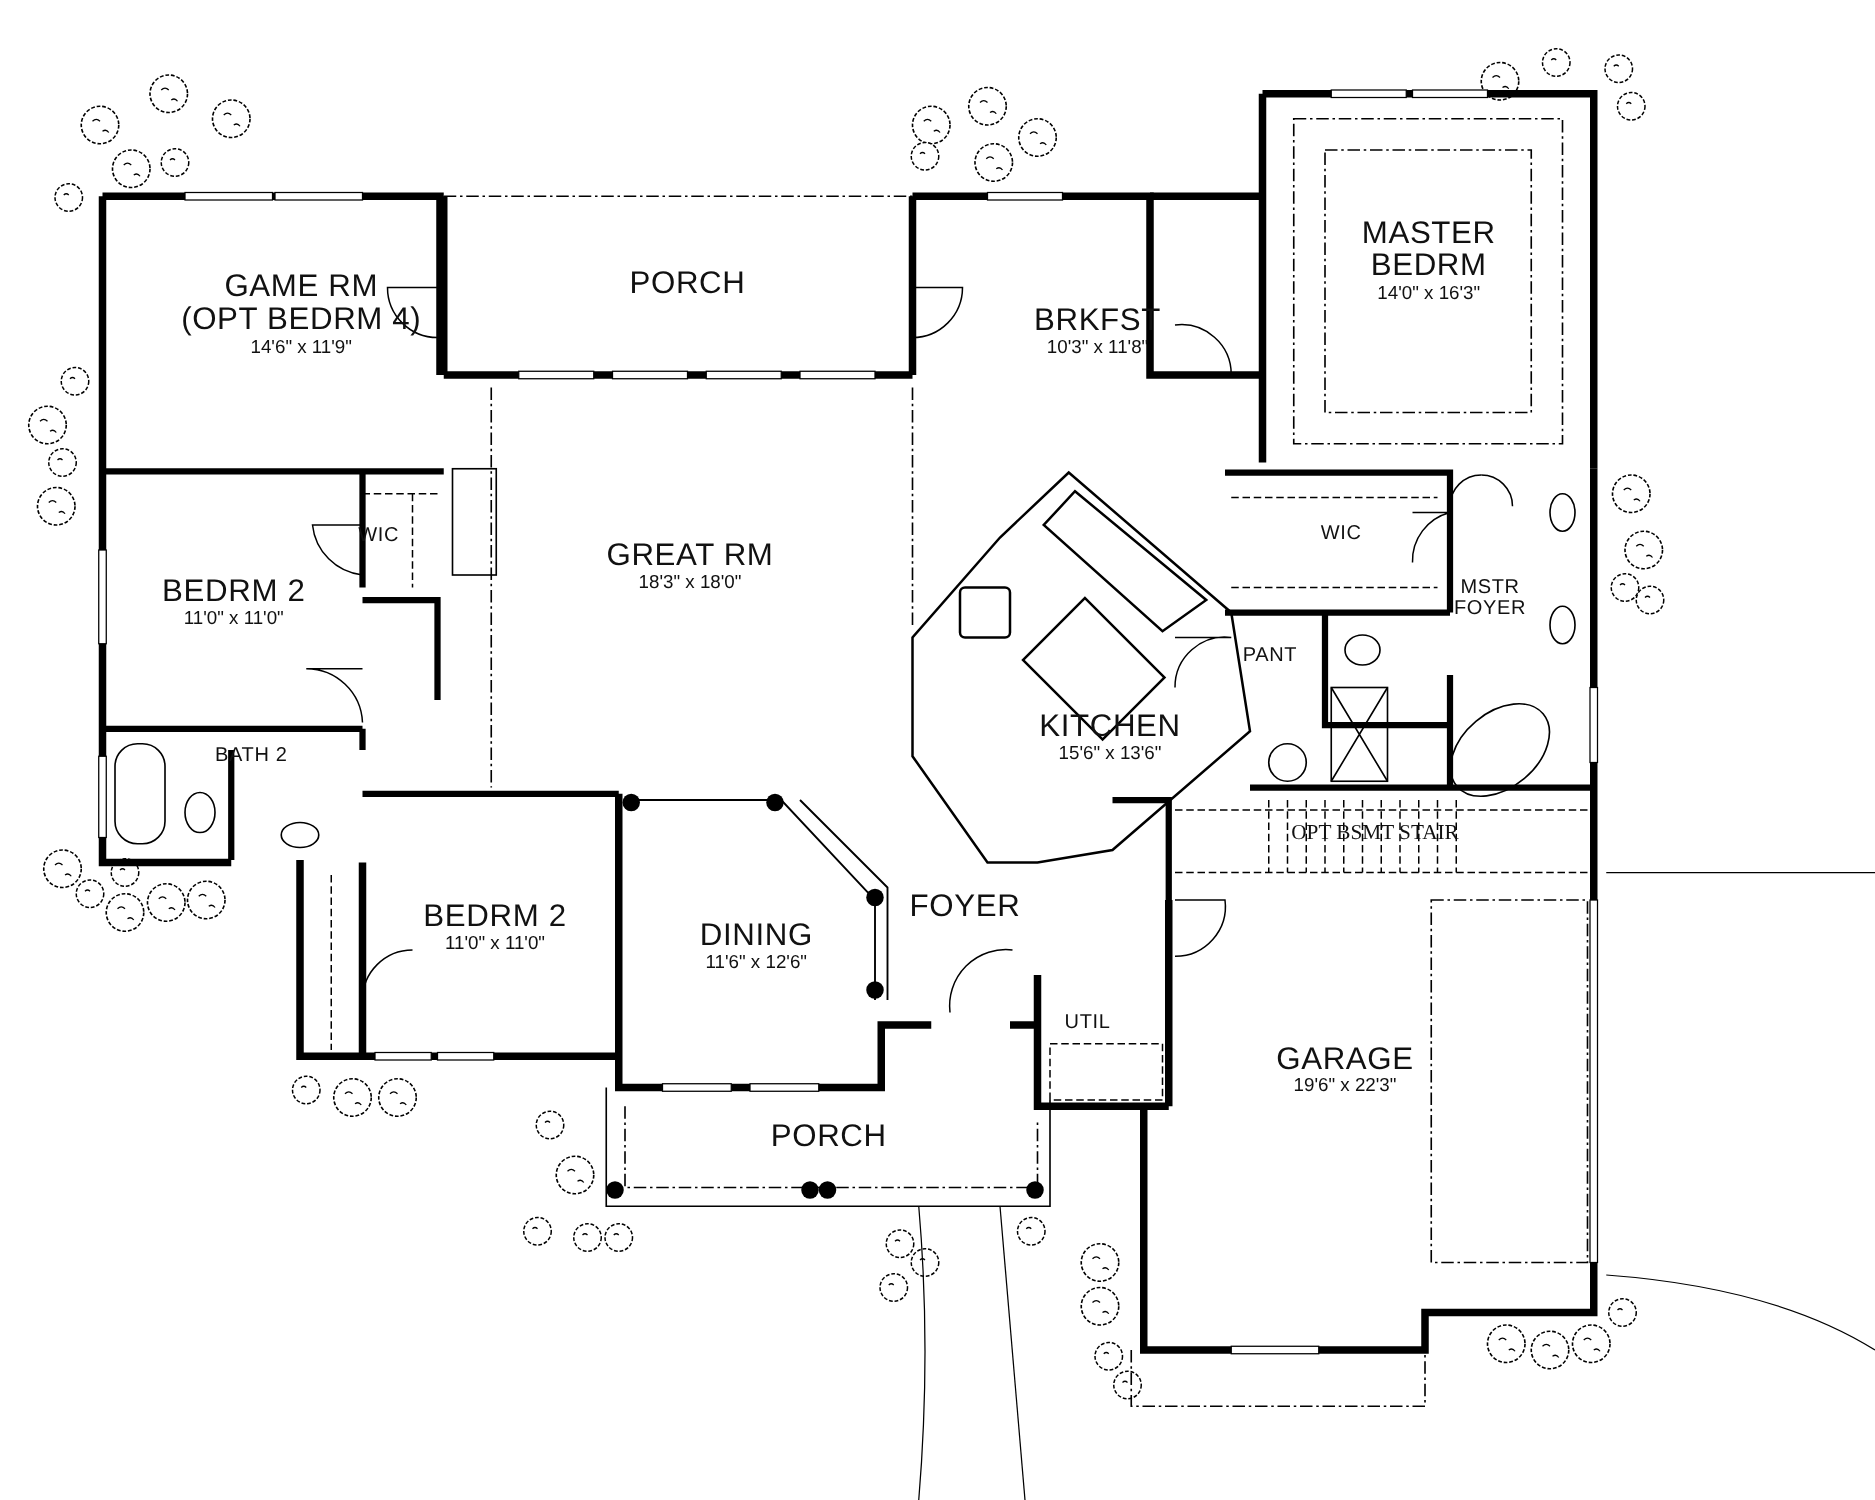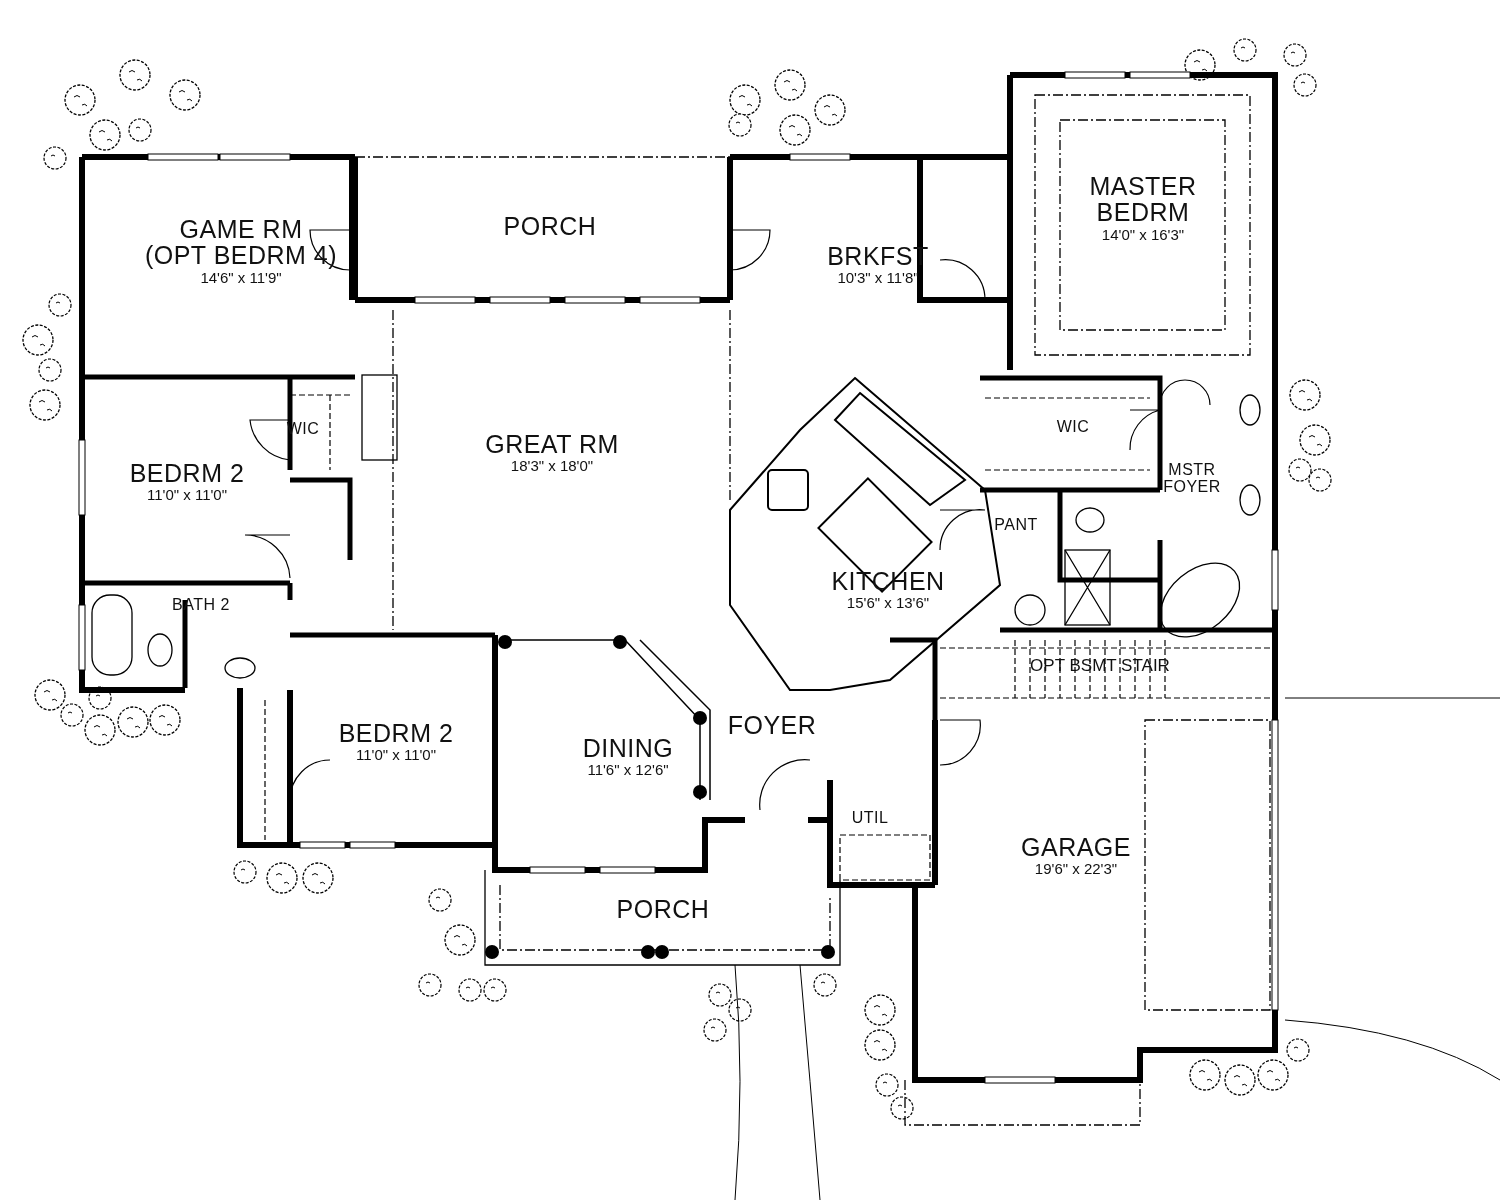--- a/index.html
+++ b/index.html
@@ -261,28 +261,28 @@
 <div class="lbl small" style="left:1016px; top:517px;">
   <span class="name">PANT</span>
 </div>
 <div class="lbl" style="left:868px; top:568px;margin-left:20px;">
   <span class="name">KITCHEN</span>
   <span class="dim">15'6" x 13'6"</span>
 </div>
 <div class="lbl small" style="left:201px; top:597px;">
   <span class="name">BATH 2</span>
 </div>
-<div class="lbl stair" style="left:1100px; top:657px;">
+<div class="lbl stair" style="left:1100px; top:657px;font-family:Liberation Serif, serif;">
   <span>OPT BSMT STAIR</span>
 </div>
 <div class="lbl" style="left:396px; top:720px;">
   <span class="name">BEDRM 2</span>
   <span class="dim">11'0" x 11'0"</span>
 </div>
-<div class="lbl" style="left:605px; top:735px;margin-left:23px;">
+<div class="lbl" style="left:605px; top:735px;">
   <span class="name">DINING</span>
   <span class="dim">11'6" x 12'6"</span>
 </div>
 <div class="lbl" style="left:772px; top:712px;">
   <span class="name">FOYER</span>
 </div>
 <div class="lbl small" style="left:870px; top:810px;">
   <span class="name">UTIL</span>
 </div>
 <div class="lbl" style="left:1076px; top:834px;">

